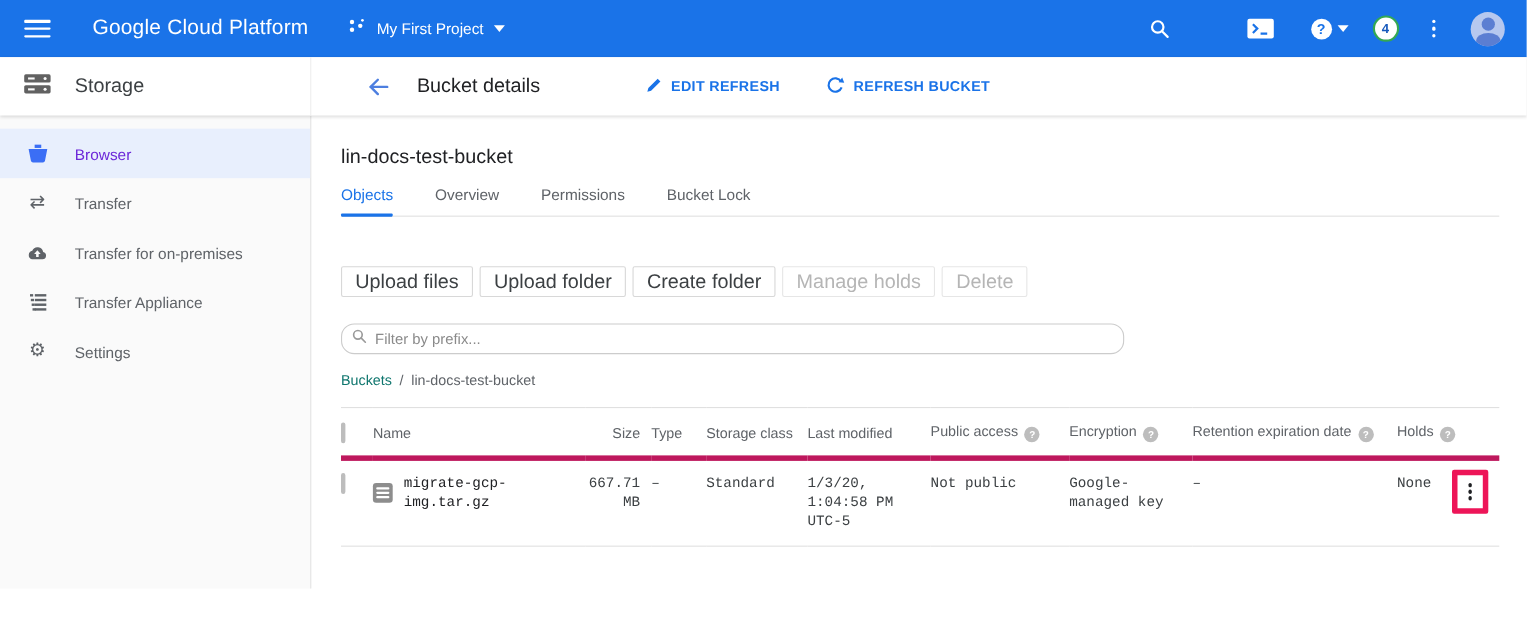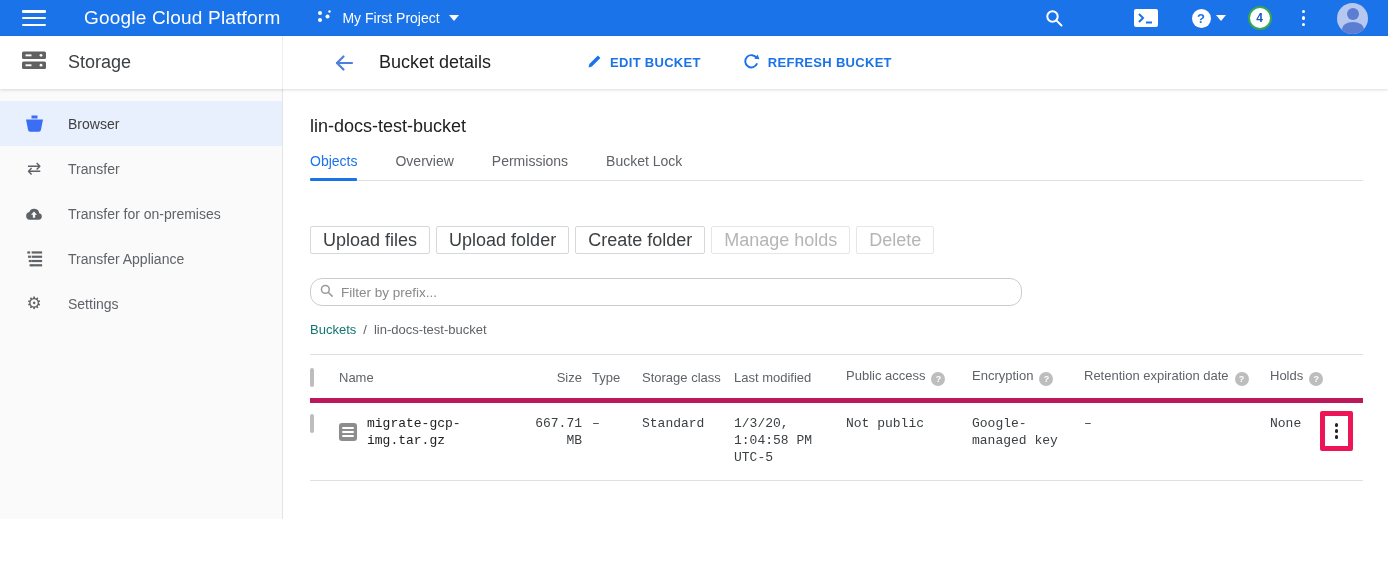--- a/index.html
+++ b/index.html
@@ -1,20 +1,20 @@
 <!DOCTYPE html>
 <html><head>
 <meta charset="utf-8">
 <style>
   * { margin:0; padding:0; box-sizing:border-box; }
   html,body { width:1388px; height:579px; background:#fff; overflow:hidden;
               font-family:"Liberation Sans", sans-serif; }
 
   
-  .topbar { height:36px; background:#1a73e8; display:flex; align-items:center;
+  .topbar { height:52px; background:#1a73e8; display:flex; align-items:center;
             padding:0 20px 0 22px; color:#fff; }
   .hamburger { width:24px; height:16px; display:flex; flex-direction:column;
                justify-content:space-between; cursor:pointer; }
   .hamburger span { display:block; height:2.5px; background:#fff; border-radius:1px; }
   .logo { margin-left:38px; font-size:19px; font-weight:500; letter-spacing:.2px; white-space:nowrap; }
   .project { margin-left:36px; display:flex; align-items:center; gap:9px; cursor:pointer; }
   .project-label { font-size:14px; font-weight:500; }
   .caret-down { width:0; height:0; border-left:5px solid transparent;
                 border-right:5px solid transparent; border-top:6px solid #fff; }
   .topbar-spacer { flex:1; }
@@ -53,21 +53,21 @@
   .action-edit { margin-left:96px; }
   .action-refresh { margin-left:42px; }
 
   
   .layout { display:flex; height:430px; }
   .sidebar { width:283px; flex:none; background:#fafafa; border-right:1px solid #e4e4e4;
              padding-top:12px; }
   .nav-item { height:45px; display:flex; align-items:center; gap:24px; padding-left:24px;
               font-size:14px; color:#5f6368; cursor:pointer; }
   .nav-item .nicon { width:20px; display:flex; justify-content:center; align-items:center; }
-  .nav-item.selected { background:#e8effd; color:#404040; }
+  .nav-item.selected { background:#e8effd; color:#6d28d9; }
   .glyph-icon { font-family:"DejaVu Sans", sans-serif; font-size:17px; color:#5f6368; line-height:1; }
 
   
   .main { flex:1; padding:0 25px 0 27px; }
   .bucket-name { margin-top:27px; font-size:18px; color:#202124; }
   .tabs { margin-top:16px; display:flex; border-bottom:1px solid #e0e0e0; }
   .tab { margin-right:38px; padding-bottom:11px; font-size:14px; color:#5f6368;
          cursor:pointer; position:relative; }
   .tab.active { color:#1a73e8; }
   .tab.active::after { content:""; position:absolute; left:0; right:0; bottom:-1px;
@@ -185,21 +185,21 @@
         <polyline points="9.5,2.5 3,9 9.5,15.5" fill="none" stroke="#4d7fe0" stroke-width="2.2" stroke-linecap="round" stroke-linejoin="round"></polyline>
       </svg>
     </div>
     <div class="page-title">Bucket details</div>
     <div class="action action-edit">
       <span>
         <svg width="15" height="15" viewBox="0 0 15 15">
           <path d="M1.5 13.5l.9-3.4L10.9 1.6l2.5 2.5-8.5 8.5-3.4.9z" fill="#1a73e8"></path>
         </svg>
       </span>
-      <span>EDIT BUCKET</span>
+      <span>EDIT REFRESH</span>
     </div>
     <div class="action action-refresh">
       <span>
         <svg width="17" height="17" viewBox="0 0 20 20">
           <path d="M16.6 12.2A7.2 7.2 0 1 1 16 6" fill="none" stroke="#1a73e8" stroke-width="2.3"></path>
           <polygon points="13.4,6.8 19.4,7.4 17.2,1.8" fill="#1a73e8"></polygon>
         </svg>
       </span>
       <span>REFRESH BUCKET</span>
     </div>

